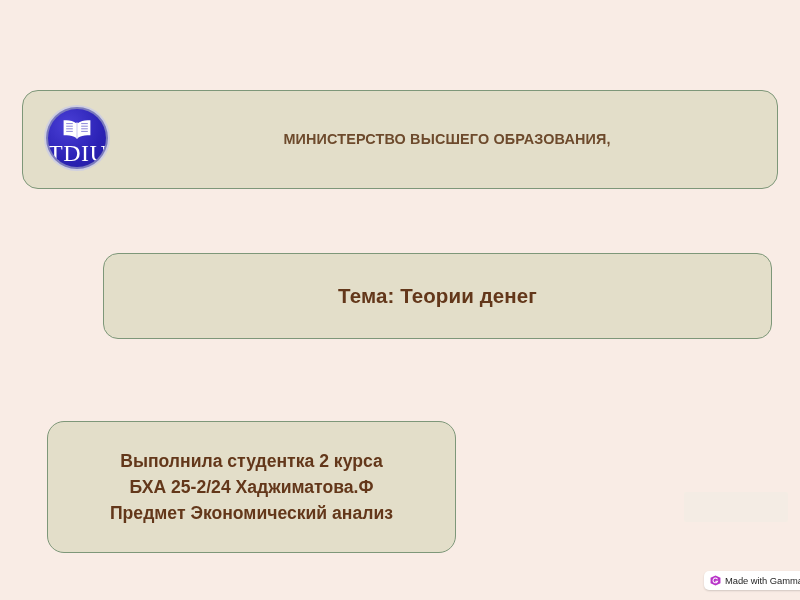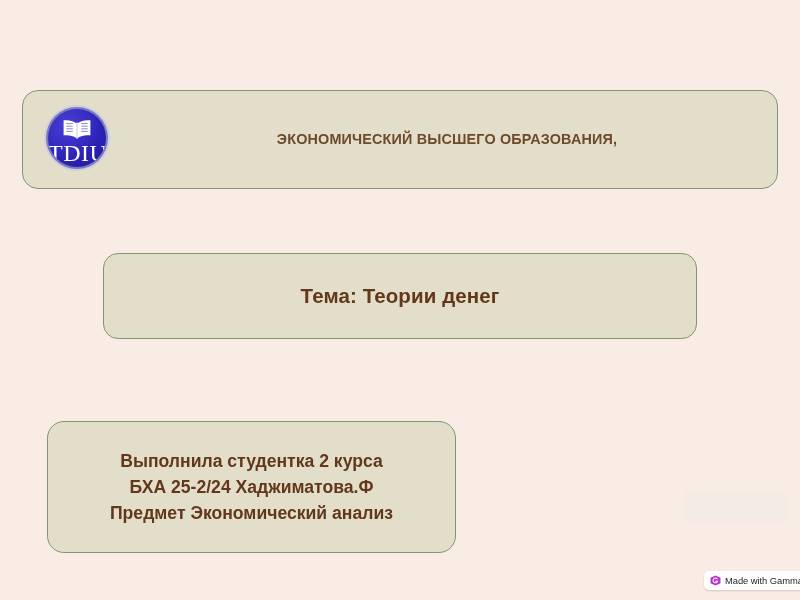--- a/index.html
+++ b/index.html
@@ -116,21 +116,21 @@
     font-weight: 700;
     line-height: 19.5px;
     letter-spacing: .15px;
   }
   #header-text .line { display: block; white-space: nowrap; }
 
   
   #title-panel {
     left: 103px;
     top: 253px;
-    width: 594px;
+    width: 669px;
     height: 86px;
     display: flex;
     align-items: center;
     justify-content: center;
     border-radius: 15px;
   }
   #title-text {
     color: #63371a;
     font-size: 20.5px;
     font-weight: 700;
@@ -199,21 +199,21 @@
           <path d="M16.7 5.2c2.7-2.1 6.1-3 9.9-3h2.8v15.1h-3.1c-3.6 0-6.8.9-9.6 2.8z" fill="#ffffff"></path>
           <rect x="15.2" y="4.6" width="1.6" height="16" fill="#ffffff"></rect>
           <path d="M5.2 5.6h6.6M5.2 8.2h6.6M5.2 10.8h6.6M5.2 13.4h6.6" stroke="#2d24bc" stroke-width="1" opacity=".55"></path>
           <path d="M20.2 5.6h6.6M20.2 8.2h6.6M20.2 10.8h6.6M20.2 13.4h6.6" stroke="#2d24bc" stroke-width="1" opacity=".55"></path>
         </svg>
         <div class="tdiu">TDIU</div>
       </div>
     </div>
 
     <div id="header-text">
-      <span class="line">ЭКОНОМИЧЕСКИЙ ВЫСШЕГО ОБРАЗОВАНИЯ,</span>
+      <span class="line">МИНИСТЕРСТВО ВЫСШЕГО ОБРАЗОВАНИЯ,</span>
     </div>
 
   </div>
 
   <div class="panel" id="title-panel">
     <div id="title-text">Тема: Теории денег</div>
   </div>
 
   <div class="panel" id="author-panel">
     <div id="author-text">

